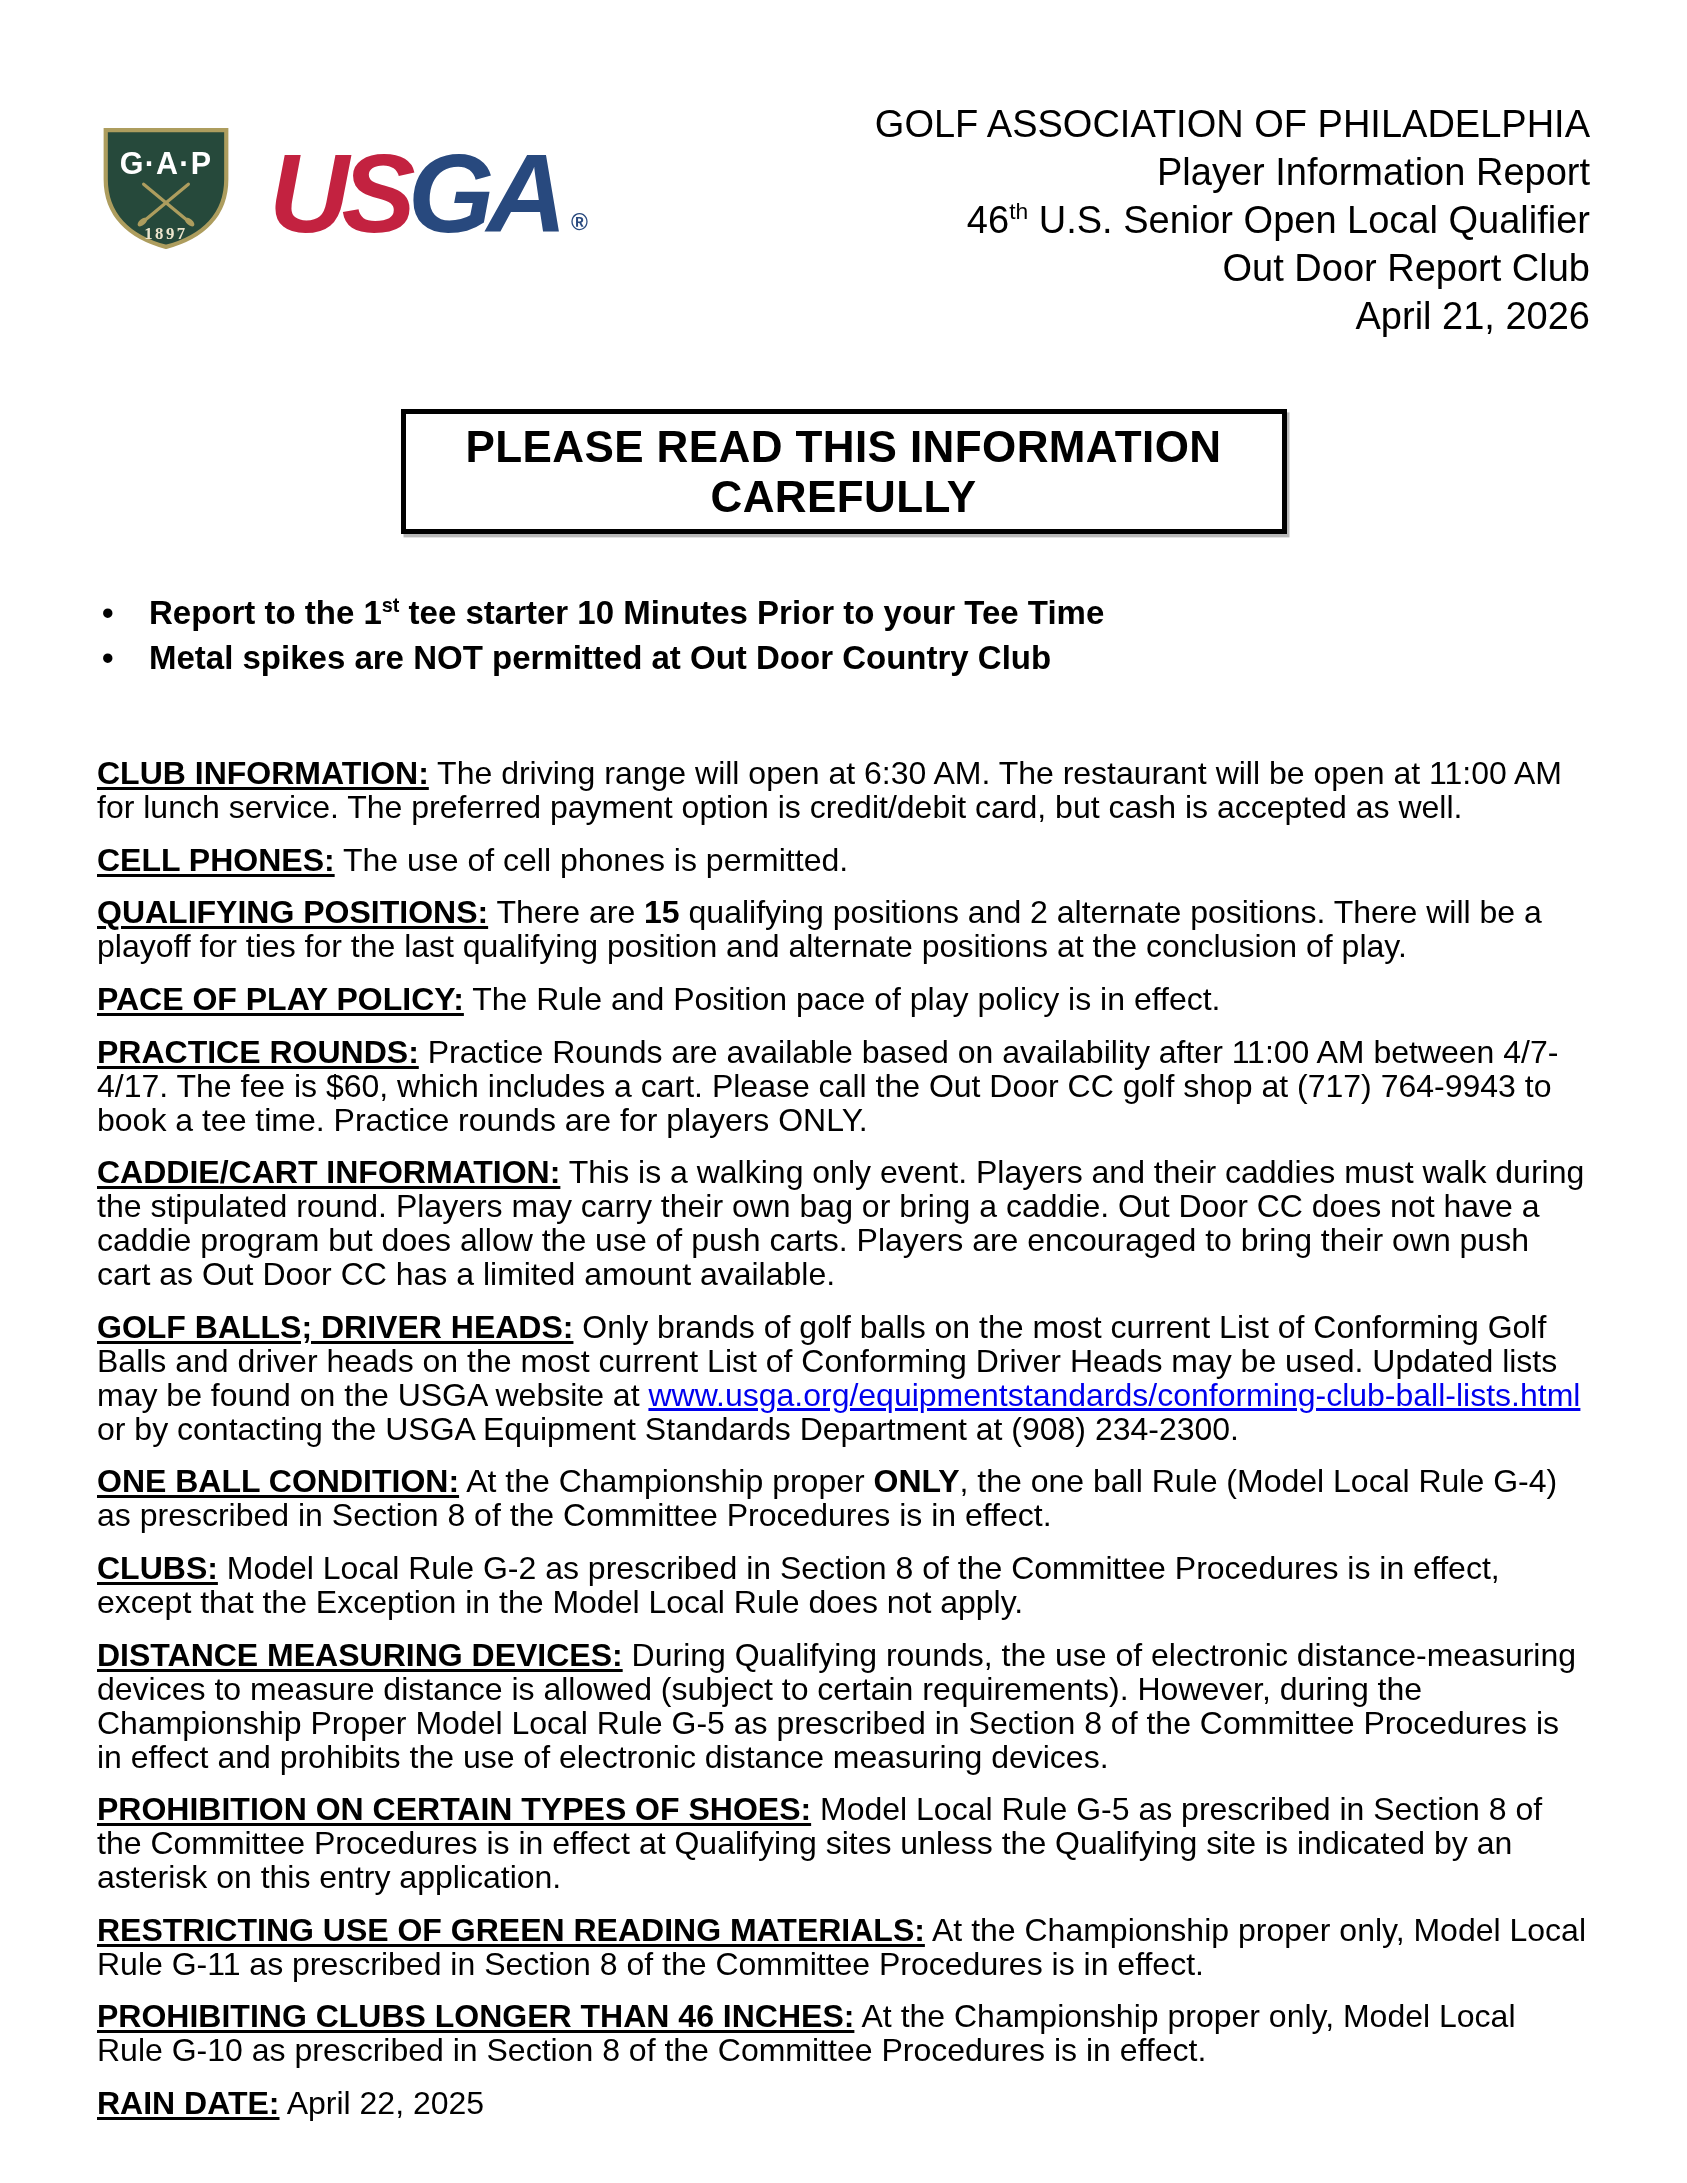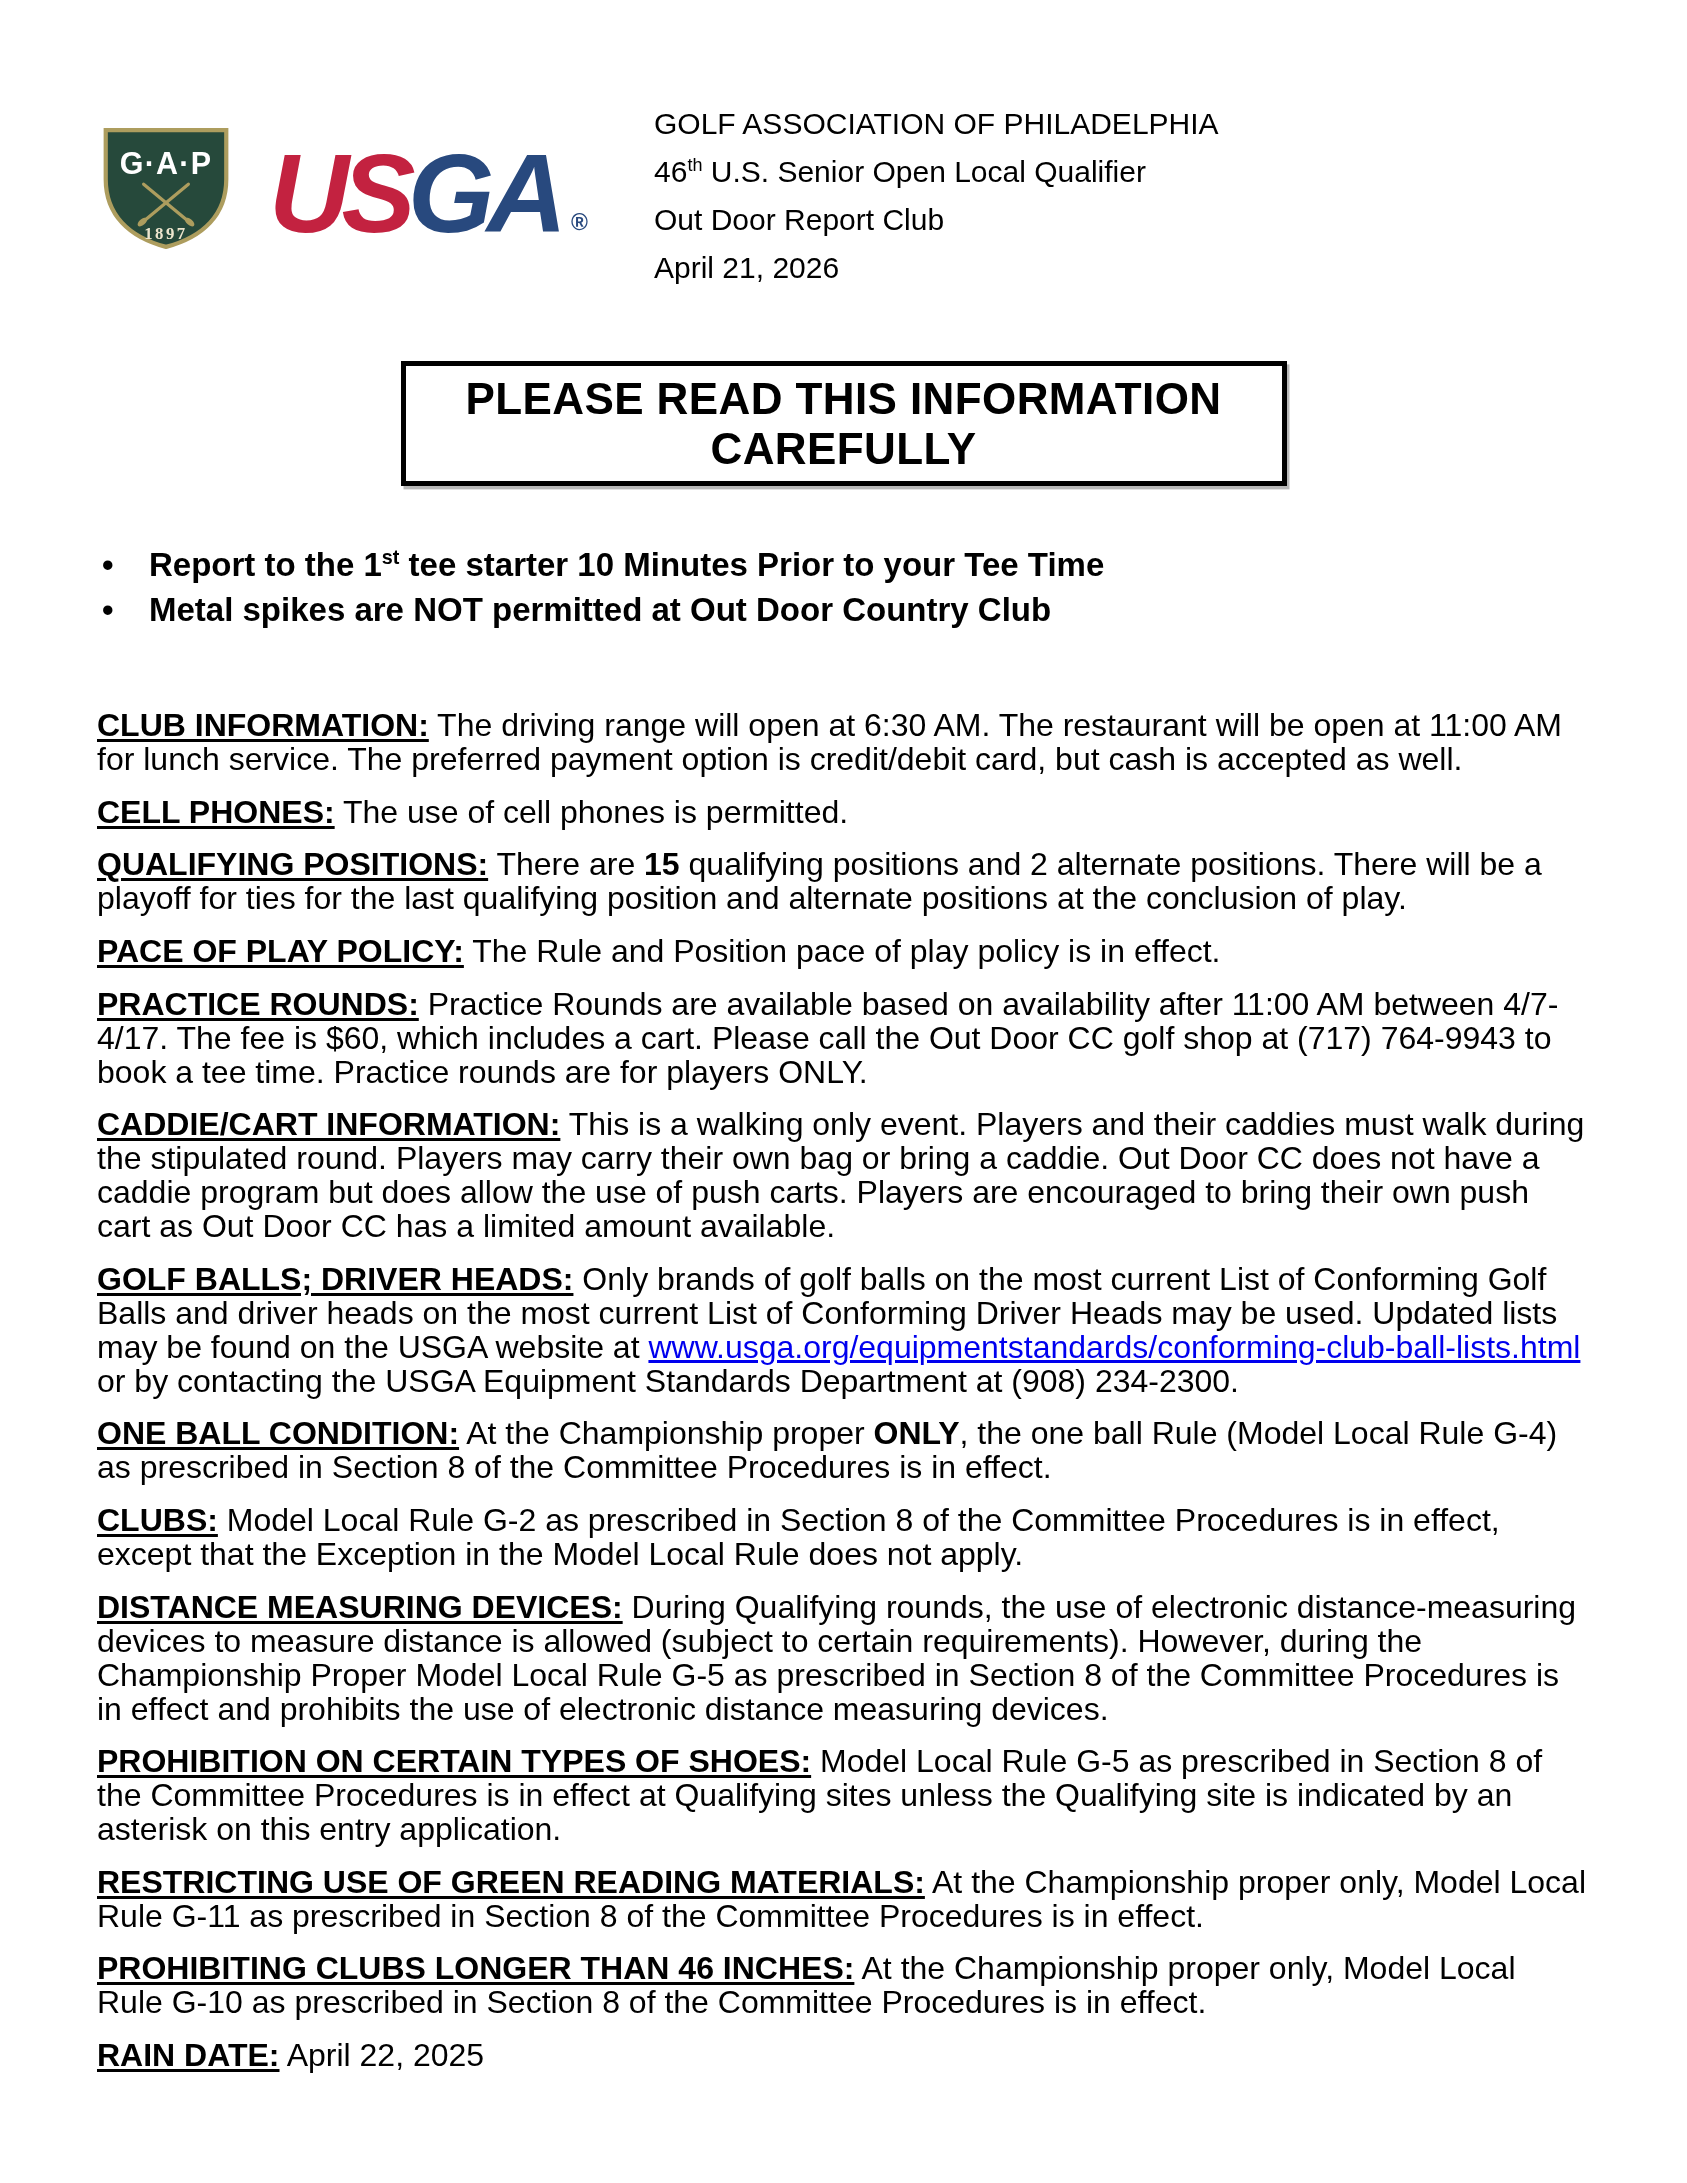--- a/index.html
+++ b/index.html
@@ -18,21 +18,21 @@
   
   .top{display:flex;align-items:flex-start;padding:100px 97px 0 97px;}
   .logos{display:flex;align-items:flex-start;flex:0 0 557px;margin-top:22px;}
   .gap-shield{width:138px;height:128px;display:block;}
   .usga{margin:17px 0 0 34px;font-weight:bold;font-style:italic;
         font-size:111px;line-height:1;letter-spacing:-7.6px;white-space:nowrap;}
   .usga .us{color:var(--usga-red);}
   .usga .ga{color:var(--usga-blue);}
   .usga .reg{font-size:23px;font-style:normal;letter-spacing:0;
              color:var(--usga-blue);margin-left:11.8px;vertical-align:2.5px;}
-  .title-block{flex:1;font-size:30px;line-height:48px;white-space:nowrap;}
+  .title-block{flex:1;text-align:right;font-size:38px;line-height:48px;white-space:nowrap;}
   sup{font-size:60%;line-height:0;vertical-align:super;}
 
   
   .notice-box{
     width:886px;margin:69px auto 0;border:5.9px solid #000;
     box-shadow:2.5px 3.4px 0 rgba(0,0,0,0.28);
     text-align:center;font-weight:bold;font-size:44px;
     padding:7.6px 8.4px;letter-spacing:0.4px;
   }
 
@@ -66,20 +66,21 @@
           <ellipse cx="36" cy="80.5" rx="4.6" ry="2.4" fill="var(--gap-gold)" stroke="none" transform="rotate(-40 36 80.5)"></ellipse>
         </g>
         <text x="55" y="94.5" text-anchor="middle" fill="var(--gap-cream)" font-family="Liberation Serif, DejaVu Serif, serif" font-size="13.5" font-weight="bold" letter-spacing="2">1897</text>
       </svg>
       <div class="usga">
         <span class="us">US</span><span class="ga">GA</span><span class="reg">®</span>
       </div>
     </div>
     <div class="title-block">
       <div class="title-line"><span>GOLF ASSOCIATION OF PHILADELPHIA</span></div>
+      <div class="title-line"><span>Player Information Report</span></div>
       <div class="title-line"><span>46</span><sup>th</sup><span> U.S. Senior Open Local Qualifier</span></div>
       <div class="title-line"><span>Out Door Report Club</span></div>
       <div class="title-line"><span>April 21, 2026</span></div>
     </div>
   </div>
 
   <div class="notice-box">
     <span>PLEASE READ THIS INFORMATION CAREFULLY</span>
   </div>
 

